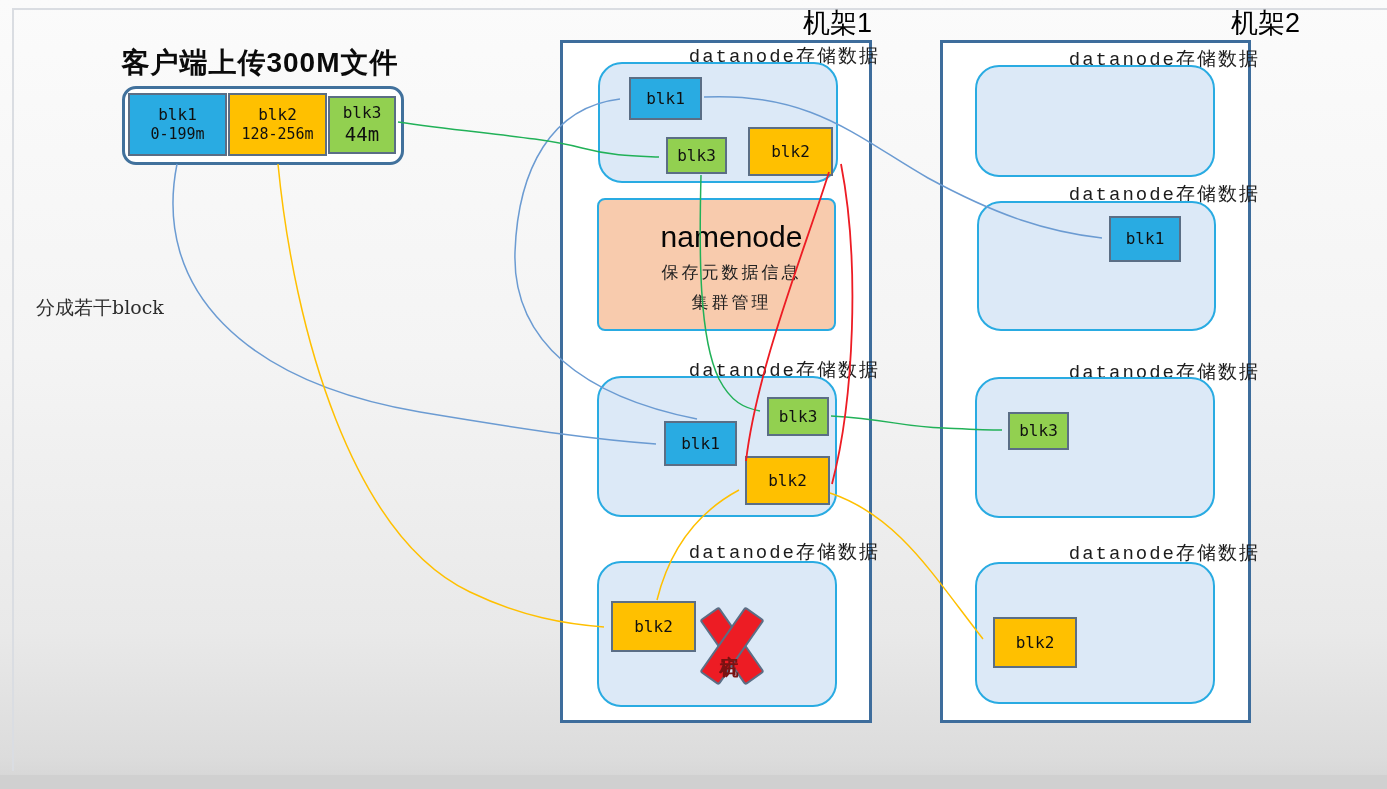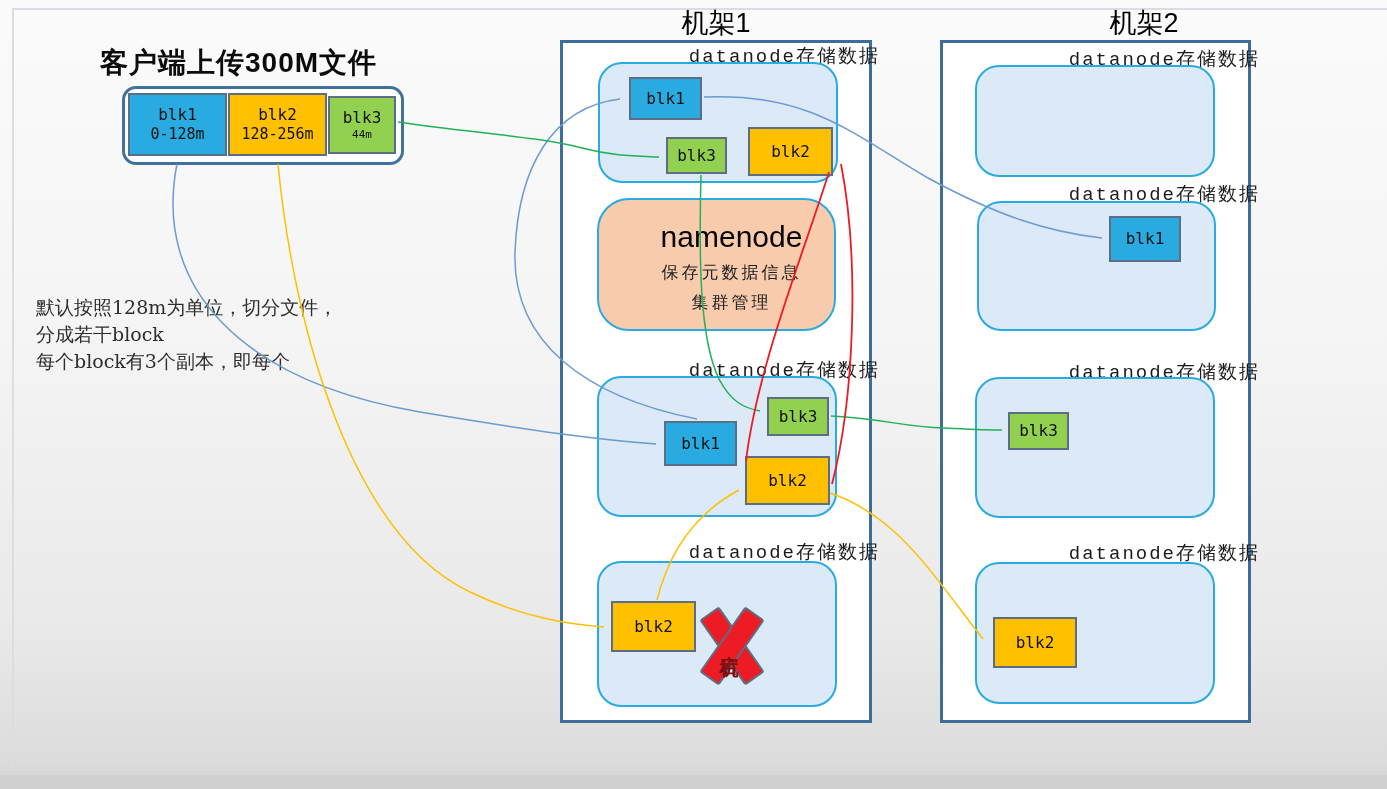--- a/index.html
+++ b/index.html
@@ -2,44 +2,44 @@
 <html><head>
 <meta charset="utf-8">
 <style>
   html,body{margin:0;padding:0;background:#d7d7d7;font-family:"Liberation Sans",sans-serif;}
   .canvas{position:relative;width:1387px;height:789px;overflow:hidden;
     background:linear-gradient(180deg,#fbfbfb 0%,#f4f4f4 45%,#e9e9e9 80%,#dcdcdc 96%,#d4d4d4 100%);}
   .slide-edge{position:absolute;left:12px;top:8px;right:0;bottom:18px;
     border-left:2px solid #dadde2;border-top:2px solid #dadde2;pointer-events:none;}
   .frame-bottom{position:absolute;left:0;right:0;bottom:0;height:14px;background:#d0d0d0;}
 
-  .client-title{position:absolute;left:100px;top:44px;width:320px;
+  .client-title{position:absolute;left:100px;top:44px;width:320px;text-align:center;
     font-size:28px;font-weight:bold;color:#0b0b0b;letter-spacing:1px;}
   .client-box{position:absolute;left:122px;top:86px;width:282px;height:79px;background:#ffffff;
     border:3px solid #41719C;border-radius:14px;box-sizing:border-box;}
   .block{position:absolute;border:2px solid #5b6e85;box-sizing:border-box;display:flex;
     flex-direction:column;align-items:center;justify-content:center;
     font-family:"DejaVu Sans Mono",monospace;color:#101010;line-height:1.25;}
   .block .lbl{font-size:16px;}
   .block .rng{font-size:15px;}
-  .block .rng.small{font-size:11px;}
+  .block .rng.small{font-size:19px;}
 
   .note{position:absolute;left:36px;top:294px;width:360px;font-family:"DejaVu Serif",serif;
     font-size:19px;color:#2d2d2d;line-height:27px;}
 
   .rack{position:absolute;top:40px;width:312px;height:683px;background:#ffffff;
     border:3px solid #3e6d9c;box-sizing:border-box;}
-  .rack-title{position:absolute;top:5px;width:312px;text-align:center;font-size:27px;color:#000;}
+  .rack-title{position:absolute;top:5px;width:312px;text-align:right;font-size:27px;color:#000;}
   .dn-label{position:absolute;width:320px;text-align:right;font-family:Liberation Mono, monospace;
     font-size:19px;color:#1c1c1c;letter-spacing:2px;}
   .datanode{position:absolute;background:#DCE9F7;border:2.5px solid #29ABE2;border-radius:24px;
     box-sizing:border-box;}
 
   .namenode{position:absolute;left:597px;top:198px;width:239px;height:133px;background:#F8CBAD;
-    border:2.5px solid #29ABE2;border-radius:32px;box-sizing:border-box;text-align:center;padding-left:30px;}
+    border:2.5px solid #29ABE2;border-radius:8px;box-sizing:border-box;text-align:center;padding-left:30px;}
   .nn-title{font-size:30px;color:#060606;margin-top:20px;}
   .nn-line{font-family:"DejaVu Serif",serif;font-size:17px;color:#222;margin-top:7px;letter-spacing:3px;}
 
   .crash{position:absolute;left:707px;top:614px;width:46px;height:60px;}
   .crash .bar{position:absolute;left:50%;top:50%;width:76px;height:20px;margin-left:-38px;
     margin-top:-10px;background:#ED1C24;border:2px solid #5b6e85;border-radius:3px;}
   .crash .bar1{transform:rotate(55deg);}
   .crash .bar2{transform:rotate(-55deg);}
   .crash-label{position:absolute;left:50%;top:50%;transform:translate(-50%,-50%);
     writing-mode:vertical-rl;font-family:"DejaVu Serif",serif;font-weight:bold;font-size:19px;
@@ -56,35 +56,33 @@
 <body>
 
 <div class="canvas">
   <div class="slide-edge"></div>
   <div class="frame-bottom"></div>
 
   <div class="client-title">客户端上传300M文件</div>
   <div class="client-box"></div>
   <div class="block" style="left: 128px; top: 93px; width: 99px; height: 63px; background-color: rgb(41, 171, 226);">
     <span class="lbl">blk1</span>
-    <span class="rng">0-128m</span>
+    <span class="rng">0-199m</span>
   </div>
   <div class="block" style="left: 228px; top: 93px; width: 99px; height: 63px; background-color: rgb(255, 192, 0);">
     <span class="lbl">blk2</span>
     <span class="rng">128-256m</span>
   </div>
   <div class="block" style="left: 328px; top: 96px; width: 68px; height: 58px; background-color: rgb(146, 208, 80);">
     <span class="lbl">blk3</span>
     <span class="rng small">44m</span>
   </div>
 
   <div class="note">
-    <div>默认按照128m为单位，切分文件，</div>
     <div>分成若干block</div>
-    <div>每个block有3个副本，即每个</div>
   </div>
 
   <div class="rack-title" style="left:560px;">机架1</div>
   <div class="rack" style="left:560px;"></div>
 
   <div class="dn-label" style="left:560px;top:43px;">datanode存储数据</div>
   <div class="datanode" style="left:598px;top:62px;width:240px;height:121px;"></div>
   <div class="block" style="left: 629px; top: 77px; width: 73px; height: 43px; background-color: rgb(41, 171, 226);">
     <span class="lbl">blk1</span>
   </div>

